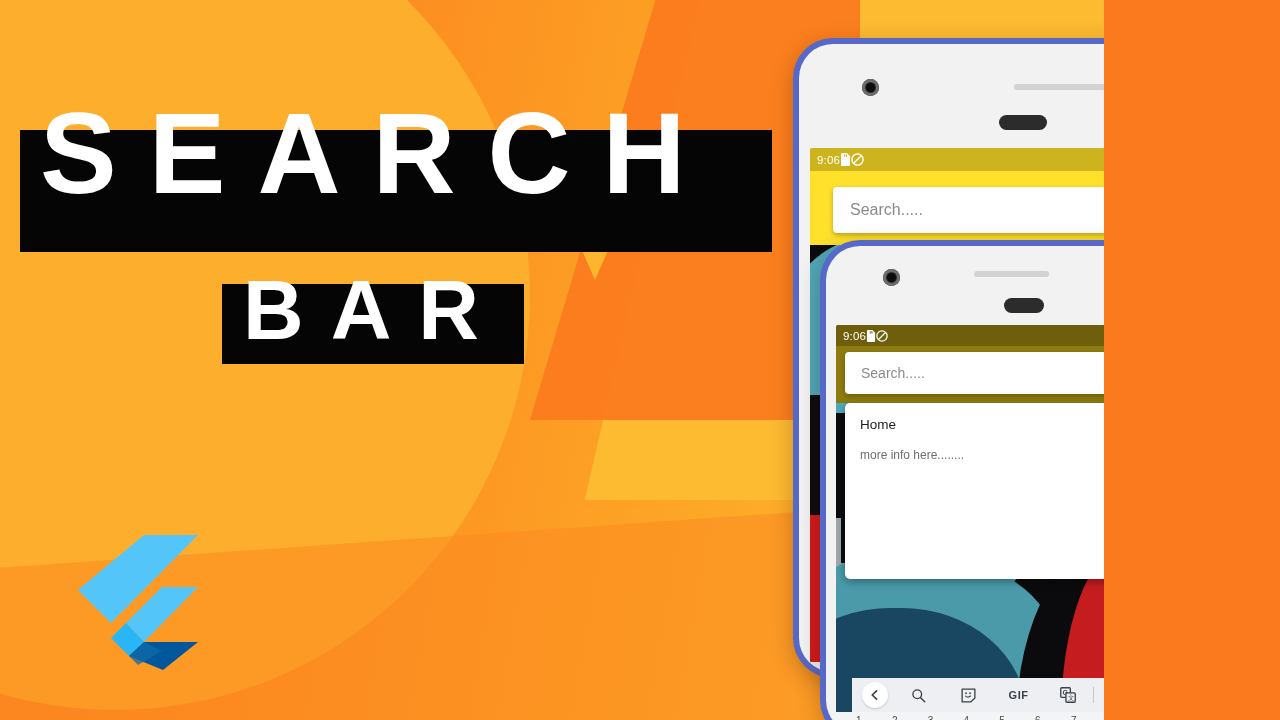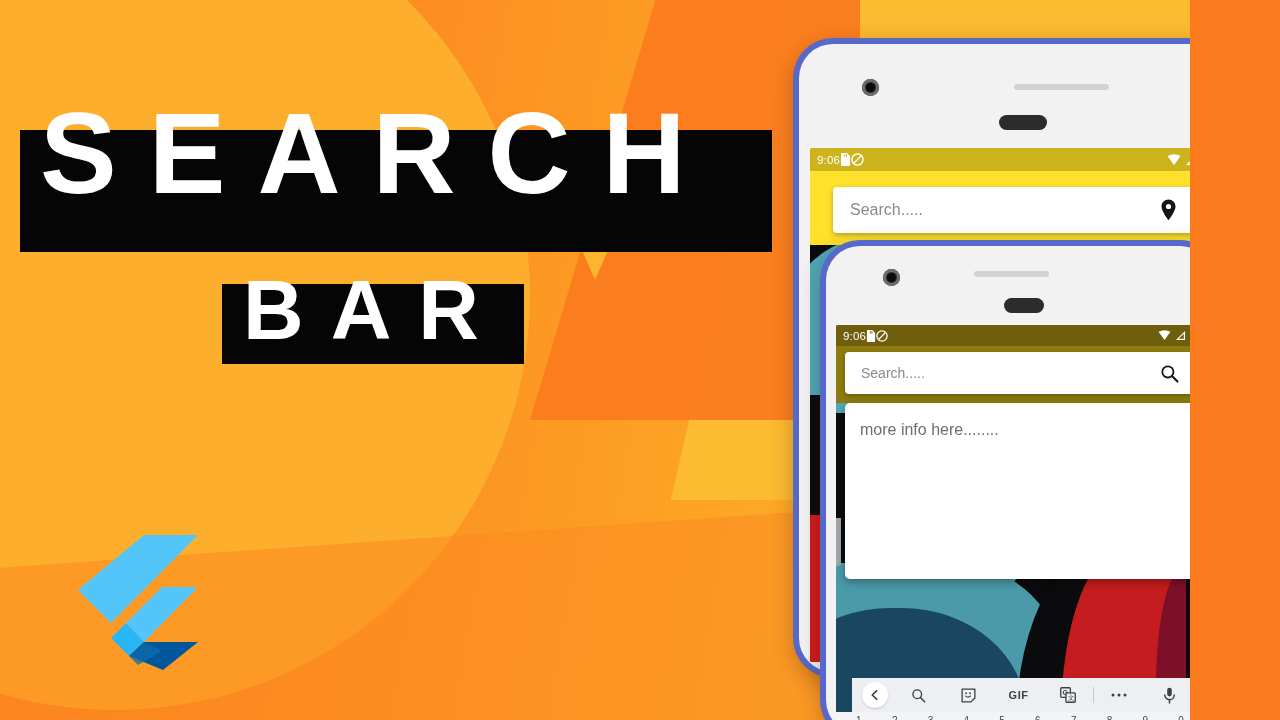--- a/index.html
+++ b/index.html
@@ -7,21 +7,21 @@
   html,body { width:1280px; height:720px; overflow:hidden; }
   body {
     font-family:"Liberation Sans", sans-serif;
     background:#FB7A1E;
     position:relative;
   }
 
   
   #stage {
     position:absolute; inset:0;
-    width:1190px; height:720px;
+    width:1104px; height:720px;
     overflow:hidden;
     background:linear-gradient(100deg,#FB7B1D 0%,#FC8A20 28%,#FDA225 58%,#FDB52D 82%,#FDBE33 100%);
   }
   .bg-circle-big {
     position:absolute;
     left:-300px; top:-120px;
     width:830px; height:830px;
     border-radius:50%;
     background:#FCAE2C;
   }
@@ -167,21 +167,21 @@
 
   
   .resultcard {
     position:absolute;
     background:#fff;
     border-radius:5px;
     box-shadow:0 3px 9px rgba(0,0,0,.33);
     padding:14px 15px;
   }
   .rc-title { font-size:13.5px; color:#1D1D1D; font-family:"Liberation Sans", sans-serif; }
-  .rc-sub   { font-size:16px; color:#6E6E6E; margin-top:4px; font-family:"Liberation Sans", sans-serif; }
+  .rc-sub   { font-size:12px; color:#6E6E6E; margin-top:16px; font-family:"Liberation Sans", sans-serif; }
 
   
   .wall { position:absolute; inset:0; background:#0B0B0D; overflow:hidden; }
 
   
   .kb-toolbar {
     position:absolute; left:16px; right:0;
     background:#EDEFF2;
     display:flex; align-items:center;
     padding:0 10px;
@@ -356,20 +356,21 @@
           <div style="position:absolute;left:-60px;top:115px;width:65px;height:95px;background:#9FA7AB;"></div>
           <div style="position:absolute;left:-70px;top:150px;width:290px;height:190px;border-radius:50% 50% 0 0;background:#4A9AAA;"></div>
           <div style="position:absolute;left:-70px;top:205px;width:260px;height:220px;border-radius:48% 48% 0 0;background:#194660;"></div>
           <div style="position:absolute;left:180px;top:130px;width:180px;height:320px;background:#0B0B0D;border-radius:60% 0 0 0;"></div>
           <div style="position:absolute;left:225px;top:145px;width:115px;height:310px;background:#C41C1F;border-radius:55% 0 0 0;"></div>
           <div style="position:absolute;left:320px;top:170px;width:60px;height:290px;background:#7D1028;border-radius:40% 0 0 0;"></div>
           <div style="position:absolute;left:350px;top:150px;width:60px;height:320px;background:#0B0B0D;"></div>
         </div>
 
         <div class="resultcard" style="left:9px; top:78px; right:9px; height:176px;">
+          <div class="rc-title">Home</div>
           <div class="rc-sub">more info here........</div>
         </div>
 
         <div class="kb-toolbar" style="bottom:22px; height:34px;">
           <div class="kb-back">
             <svg width="12" height="12" viewBox="0 0 12 12">
               <polyline points="7.6,1.8 3.2,6 7.6,10.2" fill="none" stroke="#3B4147" stroke-width="1.7" stroke-linecap="round" stroke-linejoin="round"></polyline>
             </svg>
           </div>
           <div class="kb-icon">

